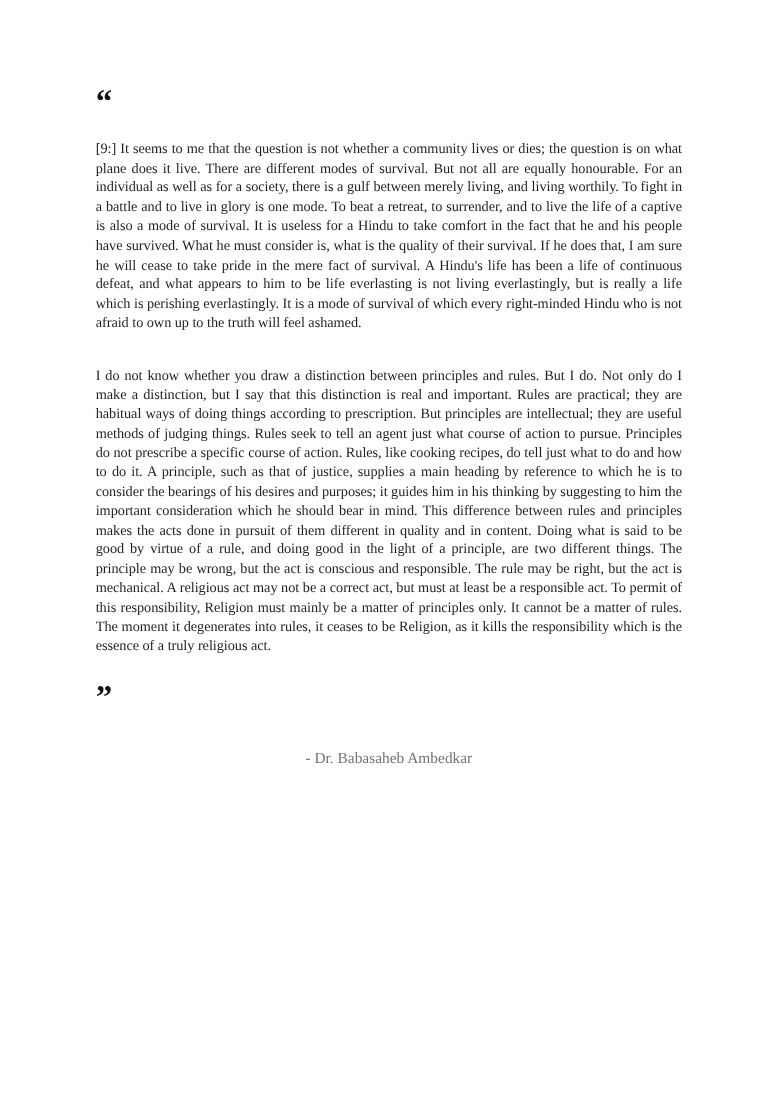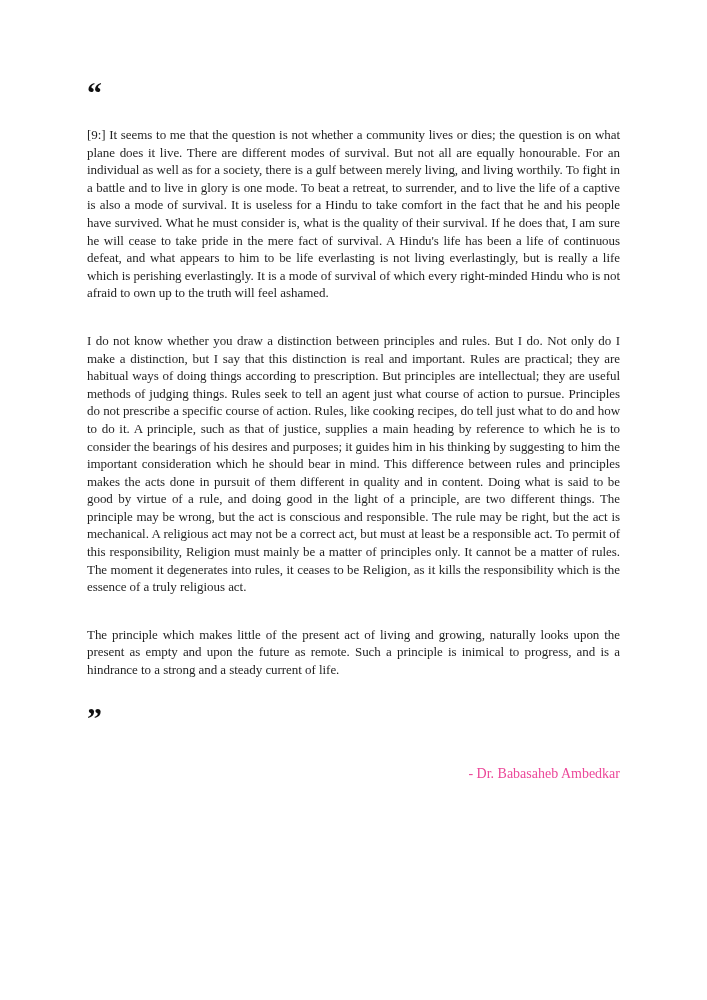--- a/index.html
+++ b/index.html
@@ -50,36 +50,35 @@
     margin-top: 20px;
     font-family: Liberation Serif, serif;
   }
   .para-next {
     margin-top: 30px;
   }
   .attribution {
     margin-top: 32px;
     font-size: 14px;
     line-height: 18px;
-    color: #ec4899;
-    text-align: right;
+    color: #737373;
+    text-align: center;
   }
 </style>
 </head>
 <body>
 
 <div class="page">
   <div class="content">
 
     <div class="quote-mark open-quote">“</div>
 
     <p class="quote-paragraph para-first">[9:] It seems to me that the question is not whether a community lives or dies; the question is on what plane does it live. There are different modes of survival. But not all are equally honourable. For an individual as well as for a society, there is a gulf between merely living, and living worthily. To fight in a battle and to live in glory is one mode. To beat a retreat, to surrender, and to live the life of a captive is also a mode of survival. It is useless for a Hindu to take comfort in the fact that he and his people have survived. What he must consider is, what is the quality of their survival. If he does that, I am sure he will cease to take pride in the mere fact of survival. A Hindu's life has been a life of continuous defeat, and what appears to him to be life everlasting is not living everlastingly, but is really a life which is perishing everlastingly. It is a mode of survival of which every right-minded Hindu who is not afraid to own up to the truth will feel ashamed.</p>
 
     <p class="quote-paragraph para-next">I do not know whether you draw a distinction between principles and rules. But I do. Not only do I make a distinction, but I say that this distinction is real and important. Rules are practical; they are habitual ways of doing things according to prescription. But principles are intellectual; they are useful methods of judging things. Rules seek to tell an agent just what course of action to pursue. Principles do not prescribe a specific course of action. Rules, like cooking recipes, do tell just what to do and how to do it. A principle, such as that of justice, supplies a main heading by reference to which he is to consider the bearings of his desires and purposes; it guides him in his thinking by suggesting to him the important consideration which he should bear in mind. This difference between rules and principles makes the acts done in pursuit of them different in quality and in content. Doing what is said to be good by virtue of a rule, and doing good in the light of a principle, are two different things. The principle may be wrong, but the act is conscious and responsible. The rule may be right, but the act is mechanical. A religious act may not be a correct act, but must at least be a responsible act. To permit of this responsibility, Religion must mainly be a matter of principles only. It cannot be a matter of rules. The moment it degenerates into rules, it ceases to be Religion, as it kills the responsibility which is the essence of a truly religious act.</p>
 
-    <p class="quote-paragraph para-next">The principle which makes little of the present act of living and growing, naturally looks upon the present as empty and upon the future as remote. Such a principle is inimical to progress, and is a hindrance to a strong and a steady current of life.</p>
 
     <div class="quote-mark close-quote">”</div>
 
     <div class="attribution">- Dr. Babasaheb Ambedkar</div>
 
   </div>
 </div>
 
 </body></html>

